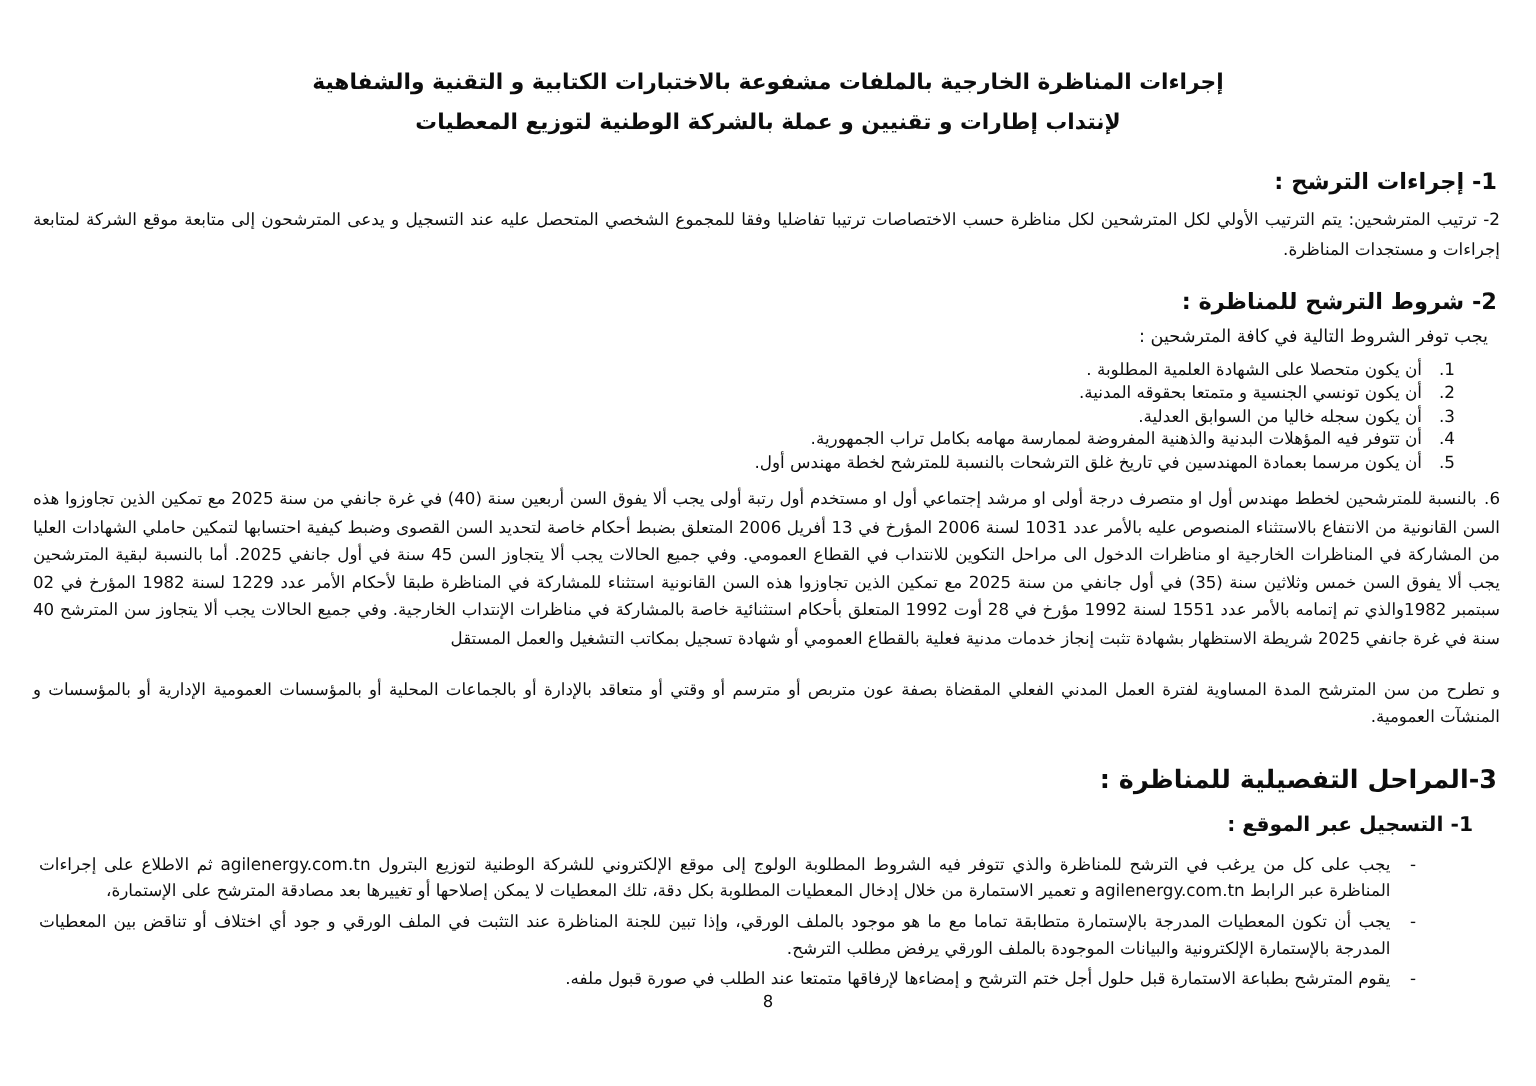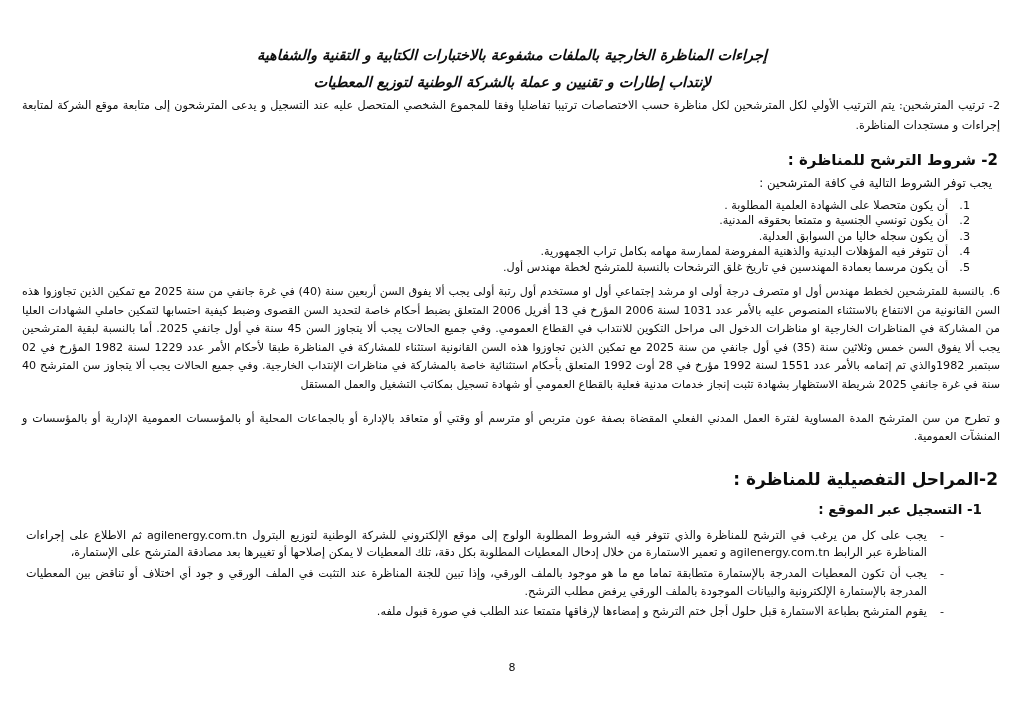--- a/index.html
+++ b/index.html
@@ -13,21 +13,20 @@
     direction:rtl;
     font-family:"DejaVu Sans", sans-serif;
     color:#0d0d0d;
     overflow:hidden;
   }
   .title-line {
     text-align:center;
     font-weight:700;
     font-size:14.5px;
     line-height:27px;
-    font-style:italic;
   }
   .h-main {
     font-size:15px;
     font-weight:700;
     margin:16px 4px 7px 0;
   }
   .body-p {
     font-size:11.2px;
     line-height:19.5px;
     text-align:justify;
@@ -89,20 +88,21 @@
   }
 </style>
 </head>
 <body>
 
 <div class="page">
 
   <div class="title-line">إجراءات المناظرة الخارجية بالملفات مشفوعة بالاختبارات الكتابية و التقنية والشفاهية</div>
   <div class="title-line">لإنتداب إطارات و تقنيين و عملة بالشركة الوطنية لتوزيع المعطيات</div>
 
+  <div class="h-main">1- إجراءات الترشح :</div>
 
   <p class="body-p">2- ترتيب المترشحين: يتم الترتيب الأولي لكل المترشحين لكل مناظرة حسب الاختصاصات ترتيبا تفاضليا وفقا للمجموع الشخصي المتحصل عليه عند التسجيل و يدعى المترشحون إلى متابعة موقع الشركة لمتابعة إجراءات و مستجدات المناظرة.</p>
 
   <div class="h-main">2- شروط الترشح للمناظرة :</div>
   <div class="intro">يجب توفر الشروط التالية في كافة المترشحين :</div>
 
   <div class="cond-list">
     <div class="cond">
       <span class="cond-num">1.</span>
       <span class="cond-text">أن يكون متحصلا على الشهادة العلمية المطلوبة .</span>
@@ -122,21 +122,21 @@
     <div class="cond">
       <span class="cond-num">5.</span>
       <span class="cond-text">أن يكون مرسما بعمادة المهندسين في تاريخ غلق الترشحات بالنسبة للمترشح لخطة مهندس أول.</span>
     </div>
   </div>
 
   <p class="p-item6"><span class="item6-num">6.</span><span>بالنسبة للمترشحين لخطط مهندس أول او متصرف درجة أولى او مرشد إجتماعي أول او مستخدم أول رتبة أولى يجب ألا يفوق السن أربعين سنة (40) في غرة جانفي من سنة 2025 مع تمكين الذين تجاوزوا هذه السن القانونية من الانتفاع بالاستثناء المنصوص عليه بالأمر عدد 1031 لسنة 2006 المؤرخ في 13 أفريل 2006 المتعلق بضبط أحكام خاصة لتحديد السن القصوى وضبط كيفية احتسابها لتمكين حاملي الشهادات العليا من المشاركة في المناظرات الخارجية او مناظرات الدخول الى مراحل التكوين للانتداب في القطاع العمومي. وفي جميع الحالات يجب ألا يتجاوز السن 45 سنة في أول جانفي 2025. أما بالنسبة لبقية المترشحين يجب ألا يفوق السن خمس وثلاثين سنة (35) في أول جانفي من سنة 2025  مع تمكين الذين تجاوزوا هذه السن القانونية استثناء للمشاركة في المناظرة طبقا لأحكام الأمر عدد 1229 لسنة 1982 المؤرخ في 02 سبتمبر 1982والذي تم إتمامه بالأمر عدد 1551 لسنة 1992 مؤرخ في 28 أوت 1992 المتعلق بأحكام استثنائية خاصة بالمشاركة في مناظرات الإنتداب الخارجية. وفي جميع الحالات يجب ألا يتجاوز سن المترشح 40 سنة في غرة جانفي 2025 شريطة الاستظهار بشهادة تثبت إنجاز خدمات مدنية فعلية بالقطاع العمومي أو شهادة تسجيل بمكاتب التشغيل والعمل المستقل</span></p>
 
   <p class="age-note">و تطرح من سن المترشح المدة المساوية لفترة العمل المدني الفعلي المقضاة بصفة عون متربص أو مترسم أو وقتي أو متعاقد بالإدارة أو بالجماعات المحلية أو بالمؤسسات العمومية الإدارية أو بالمؤسسات و المنشآت العمومية.</p>
 
-  <div class="h-big">2-المراحل التفصيلية للمناظرة :</div>
+  <div class="h-big">3-المراحل التفصيلية للمناظرة :</div>
   <div class="h-sub">1- التسجيل عبر الموقع :</div>
 
   <div>
     <div class="bullet">
       <span class="bullet-marker">-</span>
       <div class="bullet-text">يجب على كل من يرغب في الترشح للمناظرة والذي تتوفر فيه الشروط المطلوبة الولوج إلى موقع الإلكتروني للشركة الوطنية لتوزيع البترول agilenergy.com.tn ثم الاطلاع على إجراءات المناظرة عبر الرابط agilenergy.com.tn و تعمير الاستمارة من خلال إدخال المعطيات المطلوبة بكل دقة، تلك المعطيات لا يمكن إصلاحها أو تغييرها بعد مصادقة المترشح على الإستمارة،</div>
     </div>
     <div class="bullet">
       <span class="bullet-marker">-</span>
       <div class="bullet-text">يجب أن تكون المعطيات المدرجة بالإستمارة متطابقة تماما مع ما هو موجود بالملف الورقي، وإذا تبين للجنة المناظرة عند التثبت في الملف الورقي و جود أي اختلاف أو تناقض بين المعطيات المدرجة بالإستمارة الإلكترونية والبيانات الموجودة بالملف الورقي يرفض مطلب الترشح.</div>

